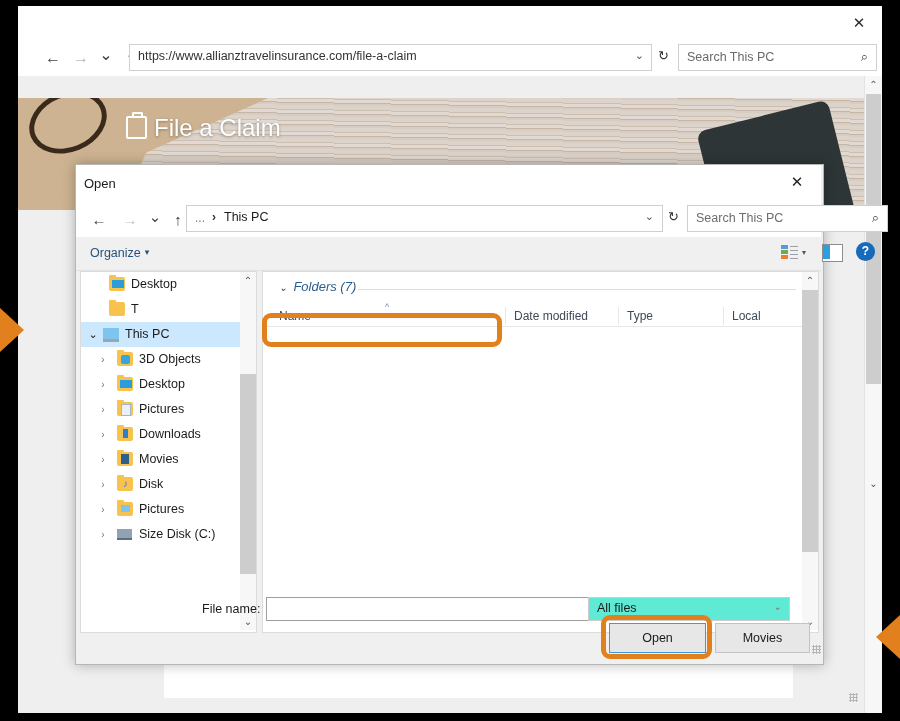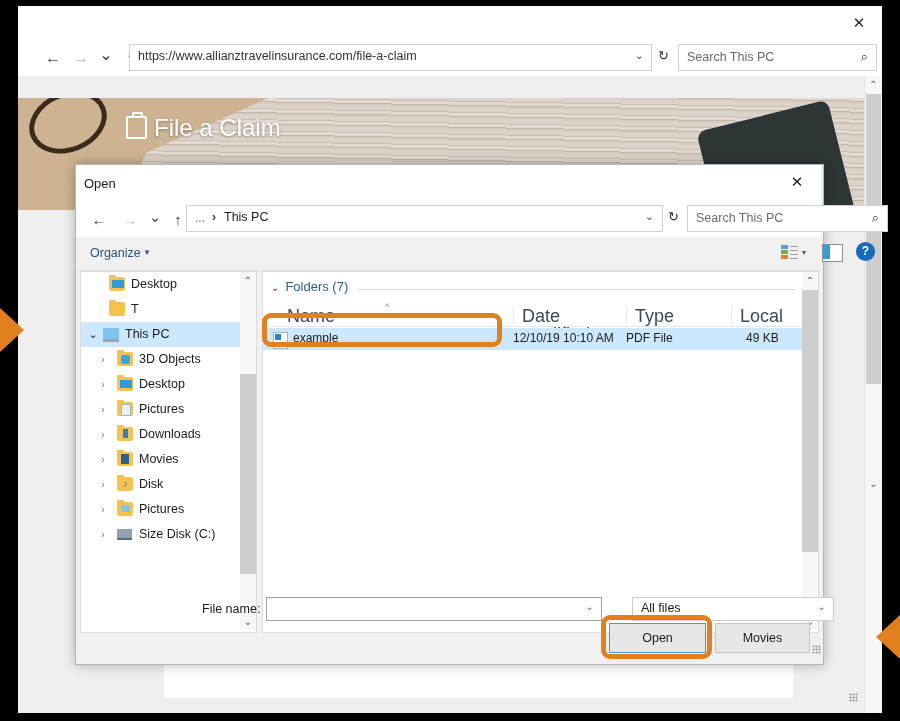--- a/index.html
+++ b/index.html
@@ -212,30 +212,30 @@
     content:"";position:absolute;left:3px;top:3px;width:12px;height:8px;background:#2d9cdb;
   }
   #nav-scroll{
     position:absolute;right:0;top:0;width:16px;height:358px;background:#f7f7f7;
   }
 
   #list-pane{
     position:absolute;left:186px;top:106px;width:555px;height:360px;
     background:#fff;border:1px solid #dcdcdc;overflow:hidden;
   }
-  #group-head{position:absolute;left:8px;top:7px;font-size:13px;color:#2b5d8b;}
+  #group-head{position:absolute;left:16px;top:7px;font-size:13px;color:#2b5d8b;font-style:italic;}
   #group-head .gcar{font-size:10px;color:#444;margin-right:6px;}
   #group-rule{position:absolute;left:95px;top:17px;width:438px;height:1px;background:#dcdcdc;}
   #col-head{
     position:absolute;left:0;top:30px;width:539px;height:24px;
     border-bottom:1px solid #e7e7e7;
   }
   .col{
-    position:absolute;top:5px;font-size:18px;color:#3f4a56;
-    border-left:1px solid #e7e7e7;padding-left:8px;height:18px;line-height:18px;margin-left:8px;
+    position:absolute;top:5px;font-size:12px;color:#3f4a56;
+    border-left:1px solid #e7e7e7;padding-left:8px;height:18px;line-height:18px;
   }
   .col.first{border-left:none;}
   #sort-caret{position:absolute;left:122px;top:30px;font-size:9px;color:#6b8dab;}
   .frow{
     position:absolute;left:0;width:539px;height:22px;background:#cce8ff;
   }
   .fcell{position:absolute;top:3px;font-size:12px;color:#1b1b1b;}
   #pdf-ic{
     position:absolute;left:10px;top:4px;width:13px;height:15px;
     background:#fff;border:1px solid #9bb7d4;
@@ -252,22 +252,22 @@
   }
 
   
   #fname-label{position:absolute;left:202px;top:602px;font-size:12.5px;color:#1b1b1b;}
   #fname-input{
     position:absolute;left:266px;top:597px;width:334px;height:22px;
     background:#fff;border:1px solid #9f9f9f;
   }
   #fname-input .chev{position:absolute;right:7px;top:3px;font-size:10px;color:#777;}
   #filter{
-    position:absolute;left:632px;top:597px;width:200px;height:22px;
-    background:#ffffff;border:1px solid #cdcdcd;
+    position:absolute;left:588px;top:597px;width:200px;height:22px;
+    background:#5eead4;border:1px solid #cdcdcd;
   }
   #filter .lbl{position:absolute;left:8px;top:3px;font-size:12.5px;color:#1b1b1b;}
   #filter .chev{position:absolute;right:7px;top:3px;font-size:10px;color:#777;}
   #btn-open{
     position:absolute;left:609px;top:623px;width:95px;height:28px;
     background:#e7e7e7;border:1px solid #3b9ae1;
     font-size:12.5px;color:#1b1b1b;text-align:center;line-height:28px;
   }
   #btn-cancel{
     position:absolute;left:715px;top:623px;width:93px;height:28px;
@@ -476,27 +476,20 @@
       <div id="group-rule"></div>
 
       <div id="col-head">
         <div class="col first" style="left:8px;width:230px">Name</div>
         <div class="col" style="left:242px;width:110px">Date modified</div>
         <div class="col" style="left:355px;width:100px">Type</div>
         <div class="col" style="left:460px;width:75px">Local</div>
       </div>
       <div id="sort-caret">^</div>
 
-      <div class="frow" style="top:56px">
-        <span id="pdf-ic"></span>
-        <span class="fcell" style="left:30px">example</span>
-        <span class="fcell" style="left:250px">12/10/19 10:10 AM</span>
-        <span class="fcell" style="left:363px">PDF File</span>
-        <span class="fcell" style="left:483px">49 KB</span>
-      </div>
 
       <div id="list-scroll">
         <div class="sb-arrow" style="width:16px;top:0">⌃</div>
         <div class="sb-thumb" style="left:0;width:16px;top:18px;height:262px;"></div>
         <div class="sb-arrow" style="width:16px;top:341px">⌄</div>
       </div>
     </div>
   </div>
 
   <div id="fname-label">File name:</div>

